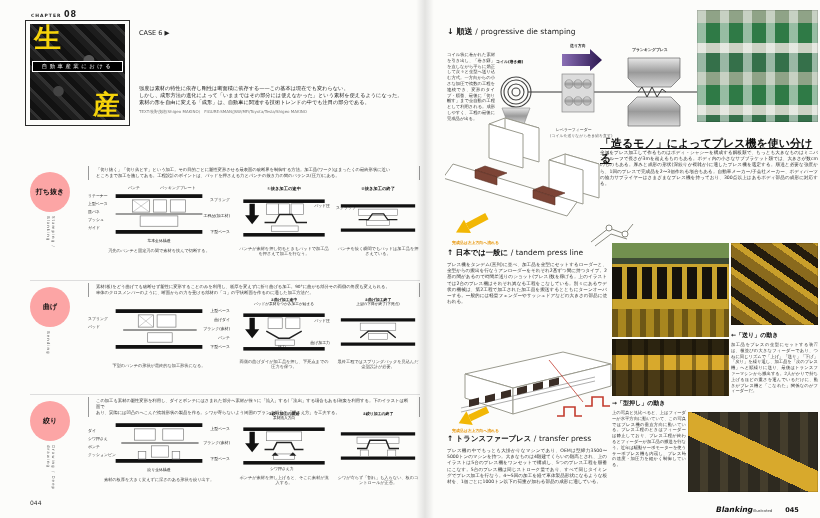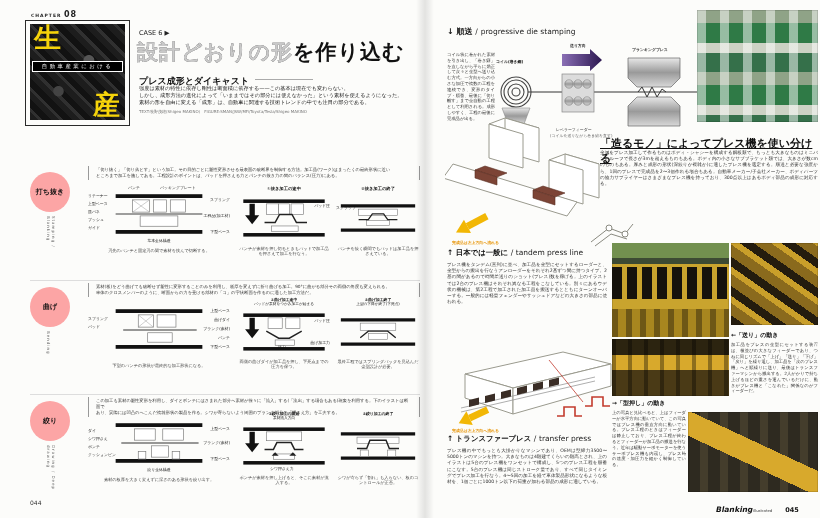--- a/index.html
+++ b/index.html
@@ -78,26 +78,20 @@
     <b>08</b>
   </div>
   <div class="a badge-frame" style="left:25px;top:20px;width:103px;height:104px;"></div>
   <div class="a badge" style="left:30px;top:24px;width:95px;height:96px;">
     <div class="a kanji" style="left:4px;top:0px;">生</div>
     <div class="a strip" style="left:2px;right:2px;top:37px;height:9px;">自動車産業における</div>
     <div class="a kanji" style="right:5px;bottom:2px;">産</div>
   </div>
 
   <div class="a" style="left:139px;top:29px;font-size:6.5px;color:#222;">CASE 6 ▶</div>
-  <div class="a title-big" style="left:137px;top:38px;">
-    <span class="hl">設計どおりの形</span><span>を作り込む</span>
-  </div>
-  <div class="a" style="left:139px;top:69px;">
-    <span class="subtitle">プレス成形とダイキャスト</span><span class="sub-line"></span>
-  </div>
   <div class="a t5" style="left:139px;top:85px;width:272px;">
     <div>強度は素材の特性に依存し剛性は断面積に依存する——この基本は現在でも変わらない。</div>
     <div>しかし、成形方法の進化によって「いままではその部分には使えなかった」という素材を使えるようになった。</div>
     <div>素材の形を自由に変える「成形」は、自動車に関連する技術トレンドの中でも注目の部分である。</div>
   </div>
   <div class="a credit" style="left:139px;top:109px;">TEXT:牧野茂雄(Shigeo MAKINO)　FIGURE:SMAN/JSW/MFi/Toyota/Tesla/Shigeo MAKINO</div>
 
 
   <div class="a" style="left:30px;top:166px;width:390px;height:110px;">
     <div class="a circle" style="left:0;top:6px;">打ち抜き</div>

